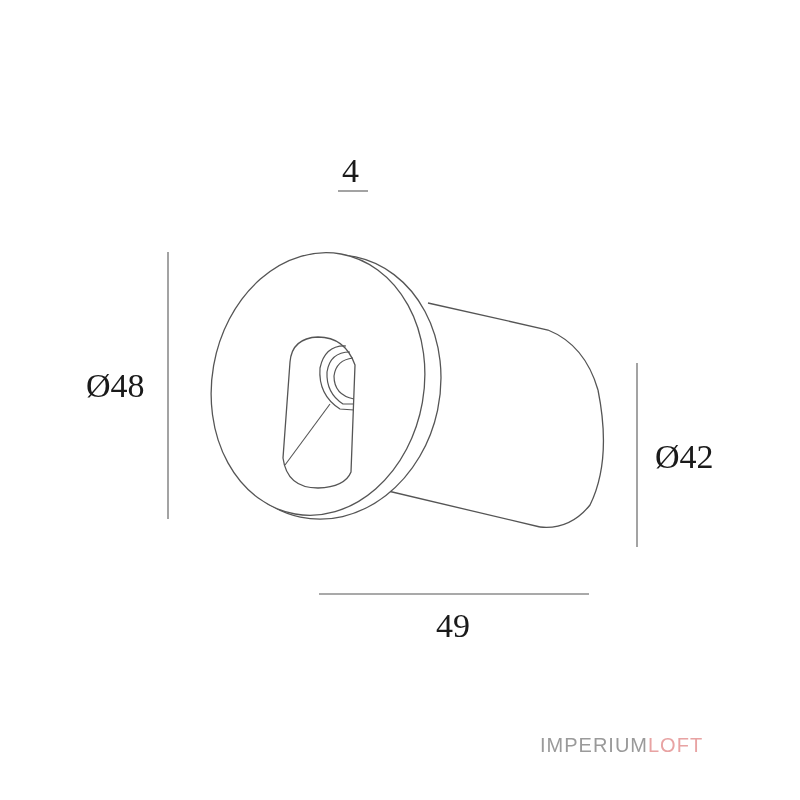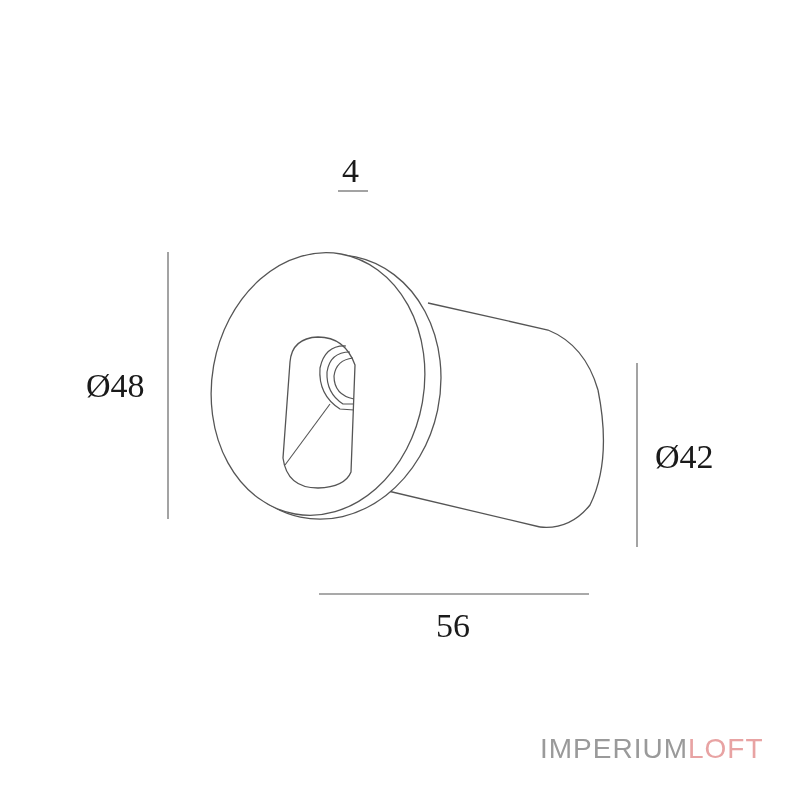--- a/index.html
+++ b/index.html
@@ -27,21 +27,21 @@
       font-size: 34px;
       color: #1a1a1a;
       line-height: 1;
       white-space: nowrap;
     }
     .logo {
       position: absolute;
       left: 540px;
       top: 735px;
       font-family: "Liberation Sans", "DejaVu Sans", sans-serif;
-      font-size: 28px;
+      font-size: 20px;
       font-weight: 300;
       letter-spacing: 1px;
       line-height: 1;
       white-space: nowrap;
     }
     .logo-a { color: #9a9a9a; }
     .logo-b { color: #e8a3a3; }
   </style>
 </head>
 <body>
@@ -93,19 +93,19 @@
       <line x1="319" y1="594" x2="589" y2="594"></line>
     </g>
   </svg>
 
   <div class="dim-label" style="left:342px; top:154px;">4</div>
 
   <div class="dim-label" style="left:86px; top:369px;">Ø48</div>
 
   <div class="dim-label" style="left:655px; top:440px;font-family:Liberation Serif, serif;">Ø42</div>
 
-  <div class="dim-label" style="left:436px; top:609px;">56</div>
+  <div class="dim-label" style="left:436px; top:609px;">49</div>
 
   <div class="logo">
     <span class="logo-a">IMPERIUM</span><span class="logo-b">LOFT</span>
   </div>
 
 </div>
 
 </body></html>

